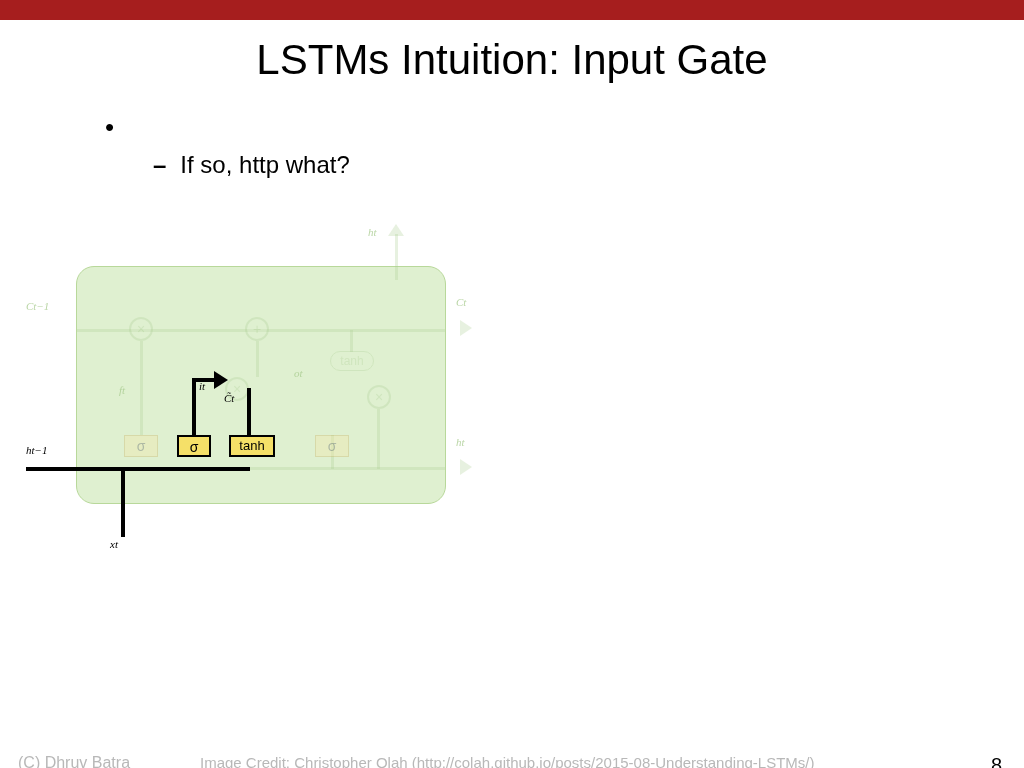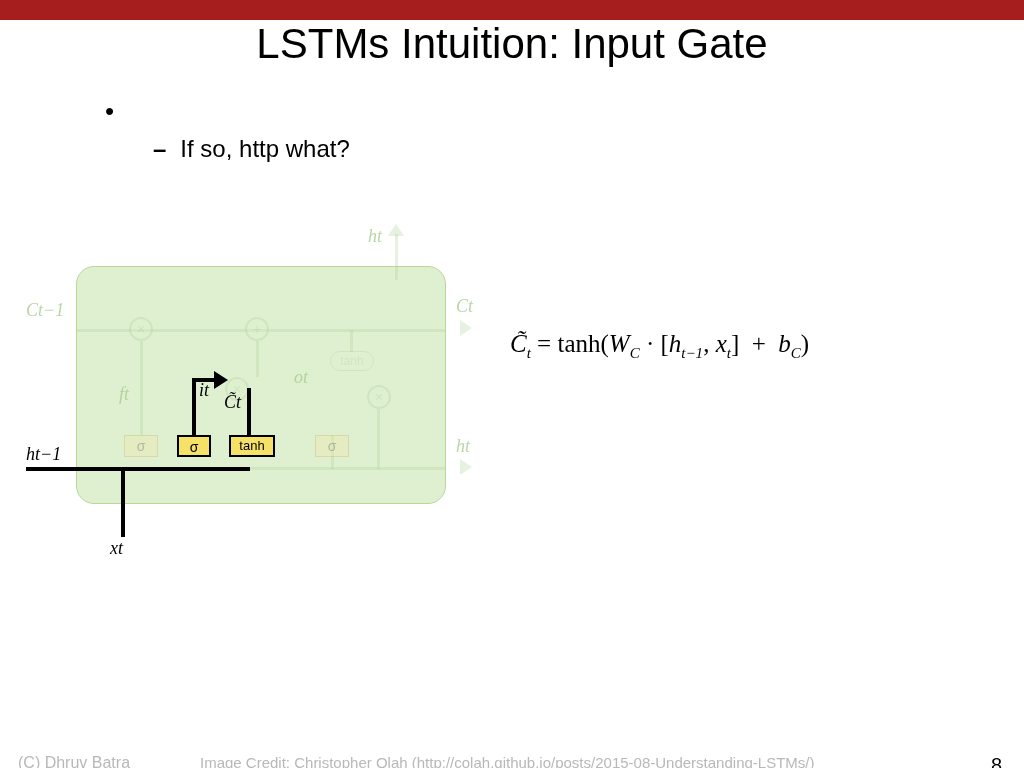--- a/index.html
+++ b/index.html
@@ -13,20 +13,21 @@
   }
   .top-bar {
     width: 100%;
     height: 20px;
     background: #a61e1e;
   }
   .title {
     font-size: 42px;
     font-weight: 400;
     text-align: center;
+    margin-top: 16px;
     color: #000;
   }
   .content {
     margin-top: 28px;
     padding-left: 105px;
   }
   .bullet-main {
     font-size: 26px;
     color: #000;
     display: flex;
@@ -150,21 +151,21 @@
     position: absolute;
     width: 0; height: 0;
     border-left: 14px solid #000;
     border-top: 9px solid transparent;
     border-bottom: 9px solid transparent;
   }
   .label {
     position: absolute;
     font-family: Georgia, 'Times New Roman', serif;
     font-style: italic;
-    font-size: 18px;
+    font-size: 11px;
     color: #000;
   }
   .label.faded { color: #a9cc90; opacity: 0.8; }
   .equations {
     position: absolute;
     left: 510px;
     top: 320px;
     font-family: Georgia, 'Times New Roman', serif;
     font-size: 25px;
     color: #000;
@@ -268,22 +269,19 @@
   </div>
   <div class="label" style="left:198px; top:148px;">
     <span>C̃</span><span class="sub">t</span>
   </div>
   <div class="label faded" style="left:268px; top:123px;">
     <span>o</span><span class="sub">t</span>
   </div>
 </div>
 
 <div class="equations">
-  <div>
-    <span class="it">C̃</span><span class="sub">t</span> = tanh(<span class="it">W</span><span class="sub">C</span> · [<span class="it">h</span><span class="sub">t−1</span>, <span class="it">x</span><span class="sub">t</span>] &nbsp;+&nbsp; <span class="it">b</span><span class="sub">C</span>)
-  </div>
 </div>
 
 <div class="footer">
   <span class="copy">(C) Dhruv Batra</span>
   <span class="credit">Image Credit: Christopher Olah (http://colah.github.io/posts/2015-08-Understanding-LSTMs/)</span>
   <span class="page">8</span>
 </div>
 
 </body></html>

